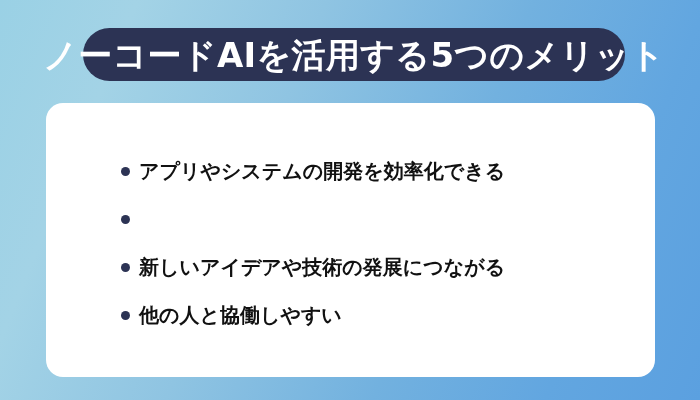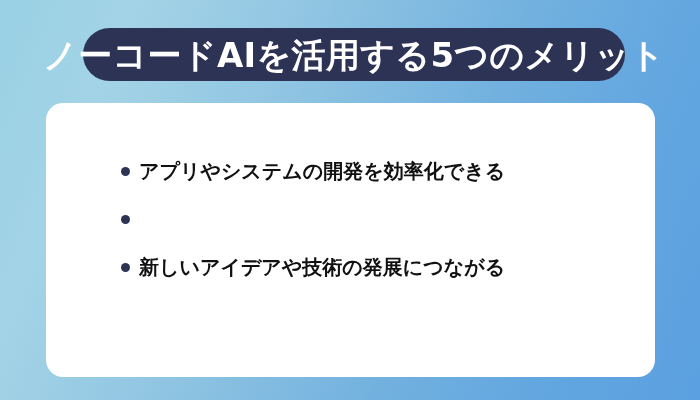--- a/index.html
+++ b/index.html
@@ -112,17 +112,21 @@
 
       <li class="benefit-item">
         <span class="bullet-dot"></span>
       </li>
 
       <li class="benefit-item">
         <span class="bullet-dot"></span>
         <span class="benefit-label">新しいアイデアや技術の発展につながる</span>
       </li>
 
+      <li class="benefit-item">
+        <span class="bullet-dot"></span>
+        <span class="benefit-label">他の人と協働しやすい</span>
+      </li>
 
     </ul>
   </div>
 
 </div>
 
 </body></html>

